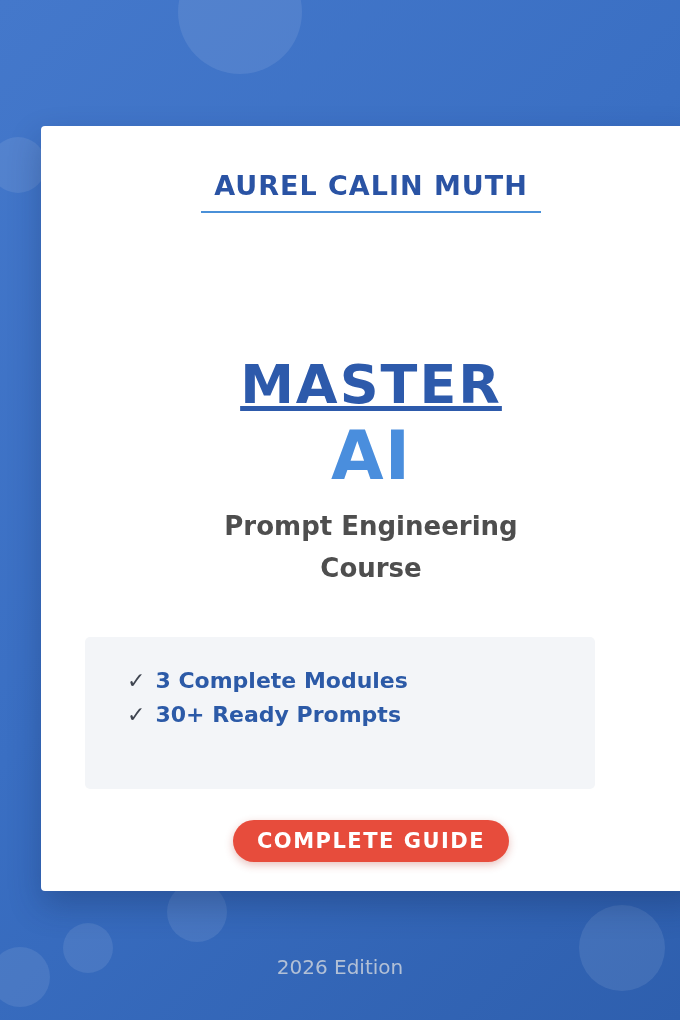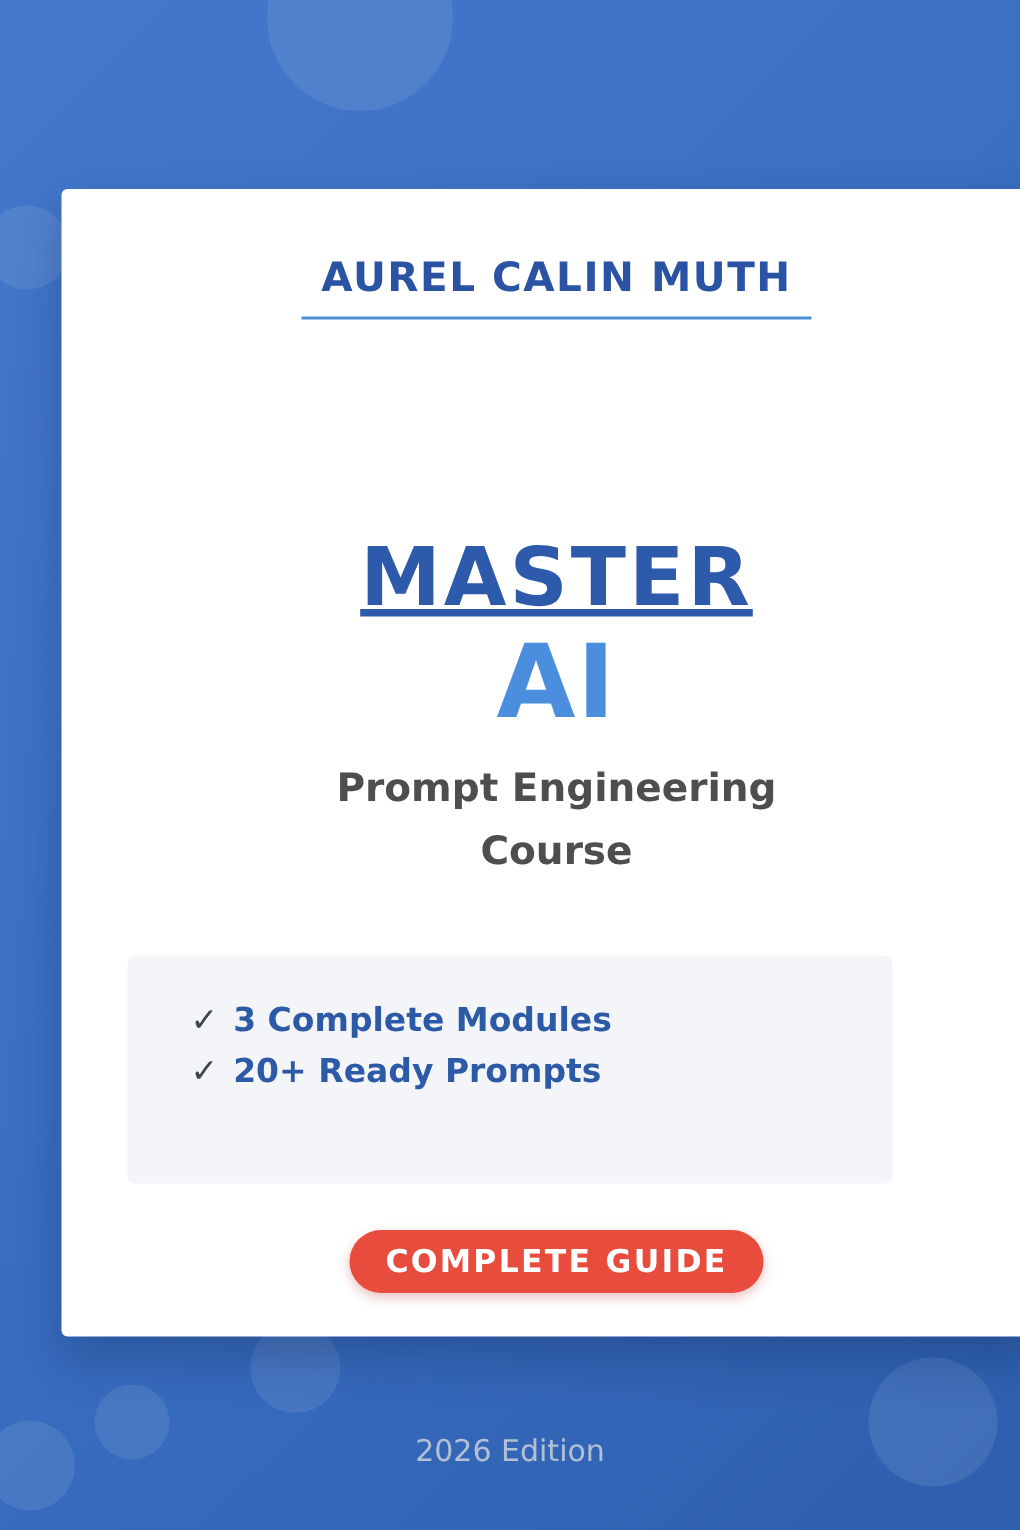--- a/index.html
+++ b/index.html
@@ -137,21 +137,21 @@
     <div class="subtitle">
       <div>Prompt Engineering</div>
       <div>Course</div>
     </div>
 
     <div class="features">
       <div class="feature">
         <span class="check">✓</span><span>3 Complete Modules</span>
       </div>
       <div class="feature">
-        <span class="check">✓</span><span>20+ Ready Prompts</span>
+        <span class="check">✓</span><span>30+ Ready Prompts</span>
       </div>
     </div>
 
     <button class="badge">COMPLETE GUIDE</button>
 
   </div>
 
   <div class="edition">2026 Edition</div>
 
 </div>

